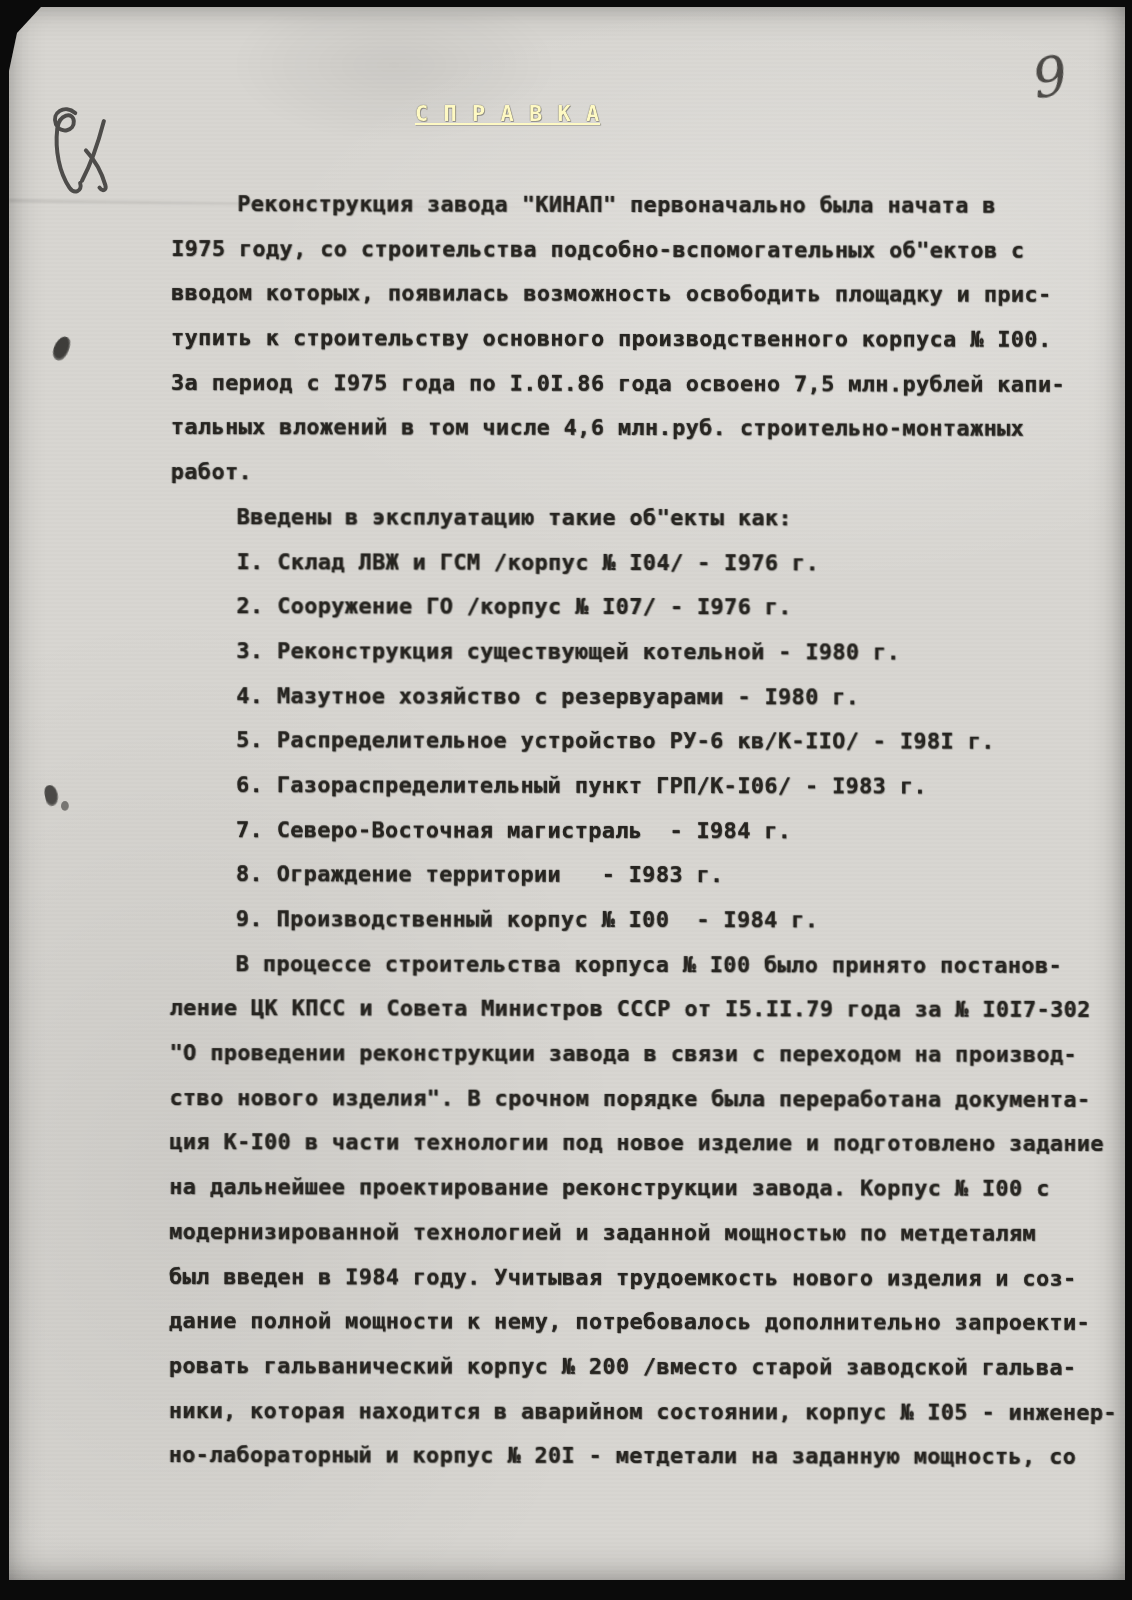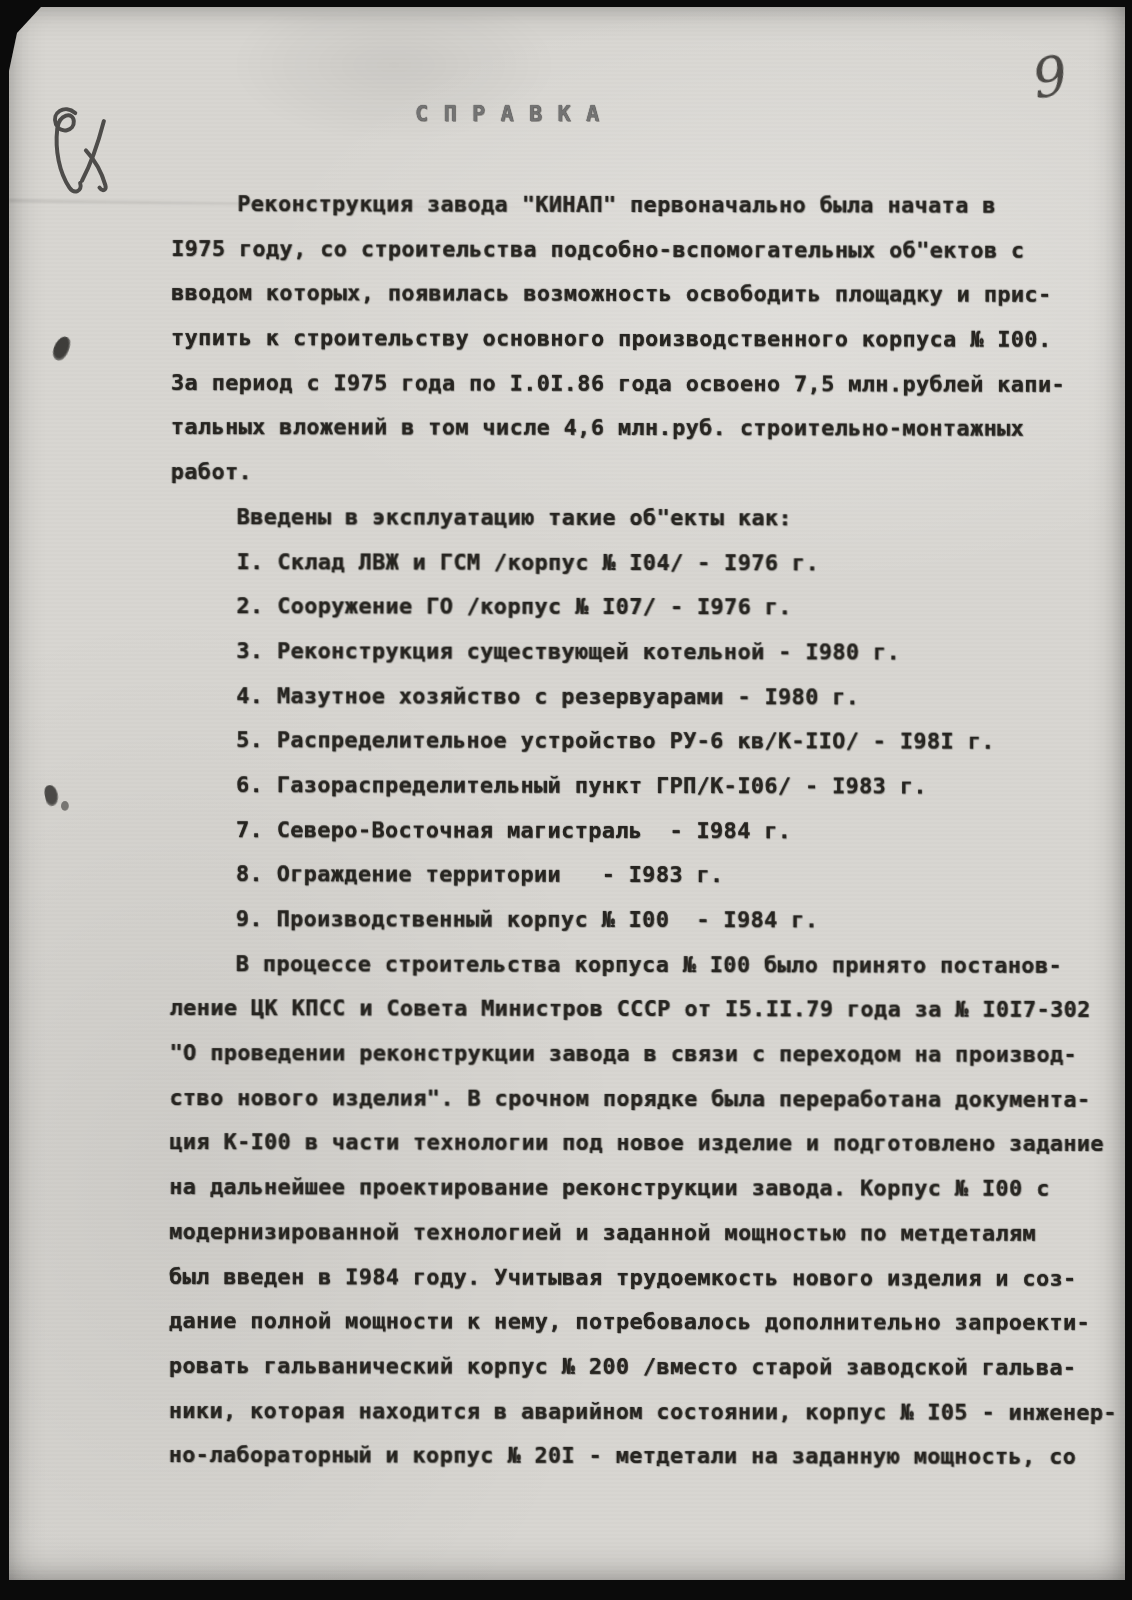--- a/index.html
+++ b/index.html
@@ -50,23 +50,24 @@
   #spot1 { left: 54px; top: 336px; width: 15px; height: 25px; border-radius: 62% 38% 55% 45%; transform: rotate(18deg); opacity: 0.82; }
   #spot2 { left: 45px; top: 785px; width: 13px; height: 21px; border-radius: 45% 55% 60% 40%; transform: rotate(-12deg); opacity: 0.75; }
   #spot3 { left: 61px; top: 801px; width: 8px;  height: 10px; border-radius: 50%; opacity: 0.5; }
 
   
   #title {
     position: absolute;
     left: 415px; top: 98px;
     font: 700 22px/32px "DejaVu Sans Mono", monospace;
     letter-spacing: 1px;
-    color: #737373;
+    color: #fef9c3;
     text-shadow: 0 0 1px rgba(30,28,24,0.9), 0.7px 0.8px 0 rgba(30,28,24,0.3);
     white-space: pre;
+    text-decoration: underline;
   }
   #textblock {
     position: absolute;
     left: 170px; top: 183px;
     width: 930px;
     font: 700 22px/44.7px "DejaVu Sans Mono", monospace;
     letter-spacing: 0.3px;
     color: #262420;
     text-shadow: 0 0 1px rgba(32,30,26,0.85), 0.6px 0.8px 0 rgba(32,30,26,0.25);
     transform: rotate(0.12deg);

